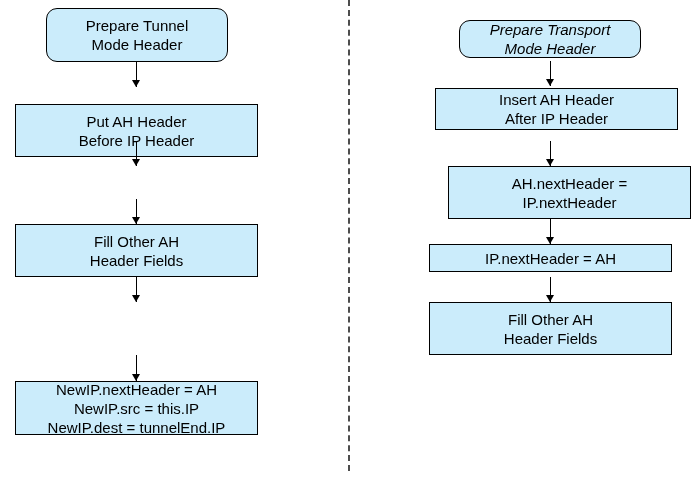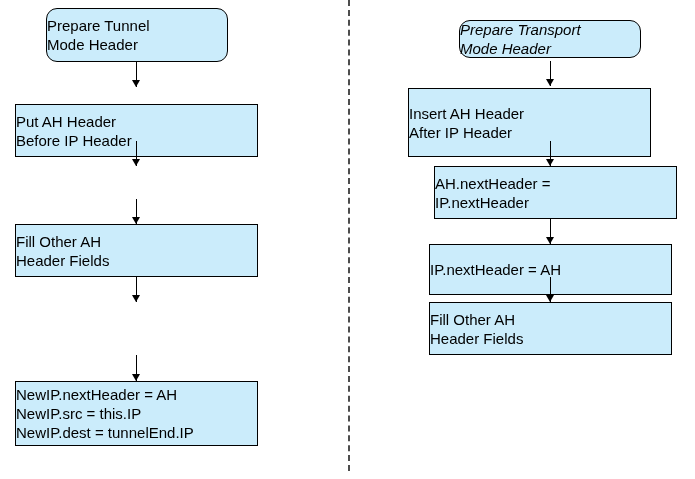--- a/index.html
+++ b/index.html
@@ -32,21 +32,21 @@
 
   
   .node {
     position: absolute;
     box-sizing: border-box;
     border: 1.6px solid #000000;
     background: #cbecfb;
     display: flex;
     align-items: center;
     justify-content: center;
-    text-align: left;
+    text-align: center;
     color: #000000;
     font-size: 15px;
     line-height: 19px;
     letter-spacing: 0px;
     white-space: pre-line;
     font-family: "Liberation Sans", sans-serif;
   }
   .node.terminal {
     border-radius: 11px;
   }
@@ -103,51 +103,51 @@
 Header Fields</span>
   </div>
 
   <div class="conn" style="left:136px; top:277px; height:25px;"></div>
   <div class="arrowhead" style="left:132px; top:295px;"></div>
 
 
   <div class="conn" style="left:136px; top:355px; height:26px;"></div>
   <div class="arrowhead" style="left:132px; top:374px;"></div>
 
-  <div class="node" style="left:15px; top:381px; width:243px; height:65px;">
+  <div class="node" style="left:15px; top:381px; width:243px; height:54px;">
     <span class="label">NewIP.nextHeader = AH
 NewIP.src = this.IP
 NewIP.dest = tunnelEnd.IP</span>
   </div>
 
   <div class="node terminal" style="left:459px; top:20px; width:182px; height:38px;font-style:italic;">
     <span class="label">Prepare Transport
 Mode Header</span>
   </div>
 
   <div class="conn" style="left:550px; top:61px; height:25px;"></div>
   <div class="arrowhead" style="left:546px; top:79px;"></div>
 
-  <div class="node" style="left:408px; top:88px; width:243px; height:69px;">
+  <div class="node" style="left:435px; top:88px; width:243px; height:42px;">
     <span class="label">Insert AH Header
 After IP Header</span>
   </div>
 
   <div class="conn" style="left:550px; top:141px; height:25px;"></div>
   <div class="arrowhead" style="left:546px; top:159px;"></div>
 
-  <div class="node" style="left:434px; top:166px; width:243px; height:53px;">
+  <div class="node" style="left:448px; top:166px; width:243px; height:53px;">
     <span class="label">AH.nextHeader =
 IP.nextHeader</span>
   </div>
 
   <div class="conn" style="left:550px; top:219px; height:25px;"></div>
   <div class="arrowhead" style="left:546px; top:237px;"></div>
 
-  <div class="node" style="left:429px; top:244px; width:243px; height:51px;">
+  <div class="node" style="left:429px; top:244px; width:243px; height:28px;">
     <span class="label">IP.nextHeader = AH</span>
   </div>
 
   <div class="conn" style="left:550px; top:277px; height:25px;"></div>
   <div class="arrowhead" style="left:546px; top:295px;"></div>
 
   <div class="node" style="left:429px; top:302px; width:243px; height:53px;">
     <span class="label">Fill Other AH
 Header Fields</span>
   </div>

